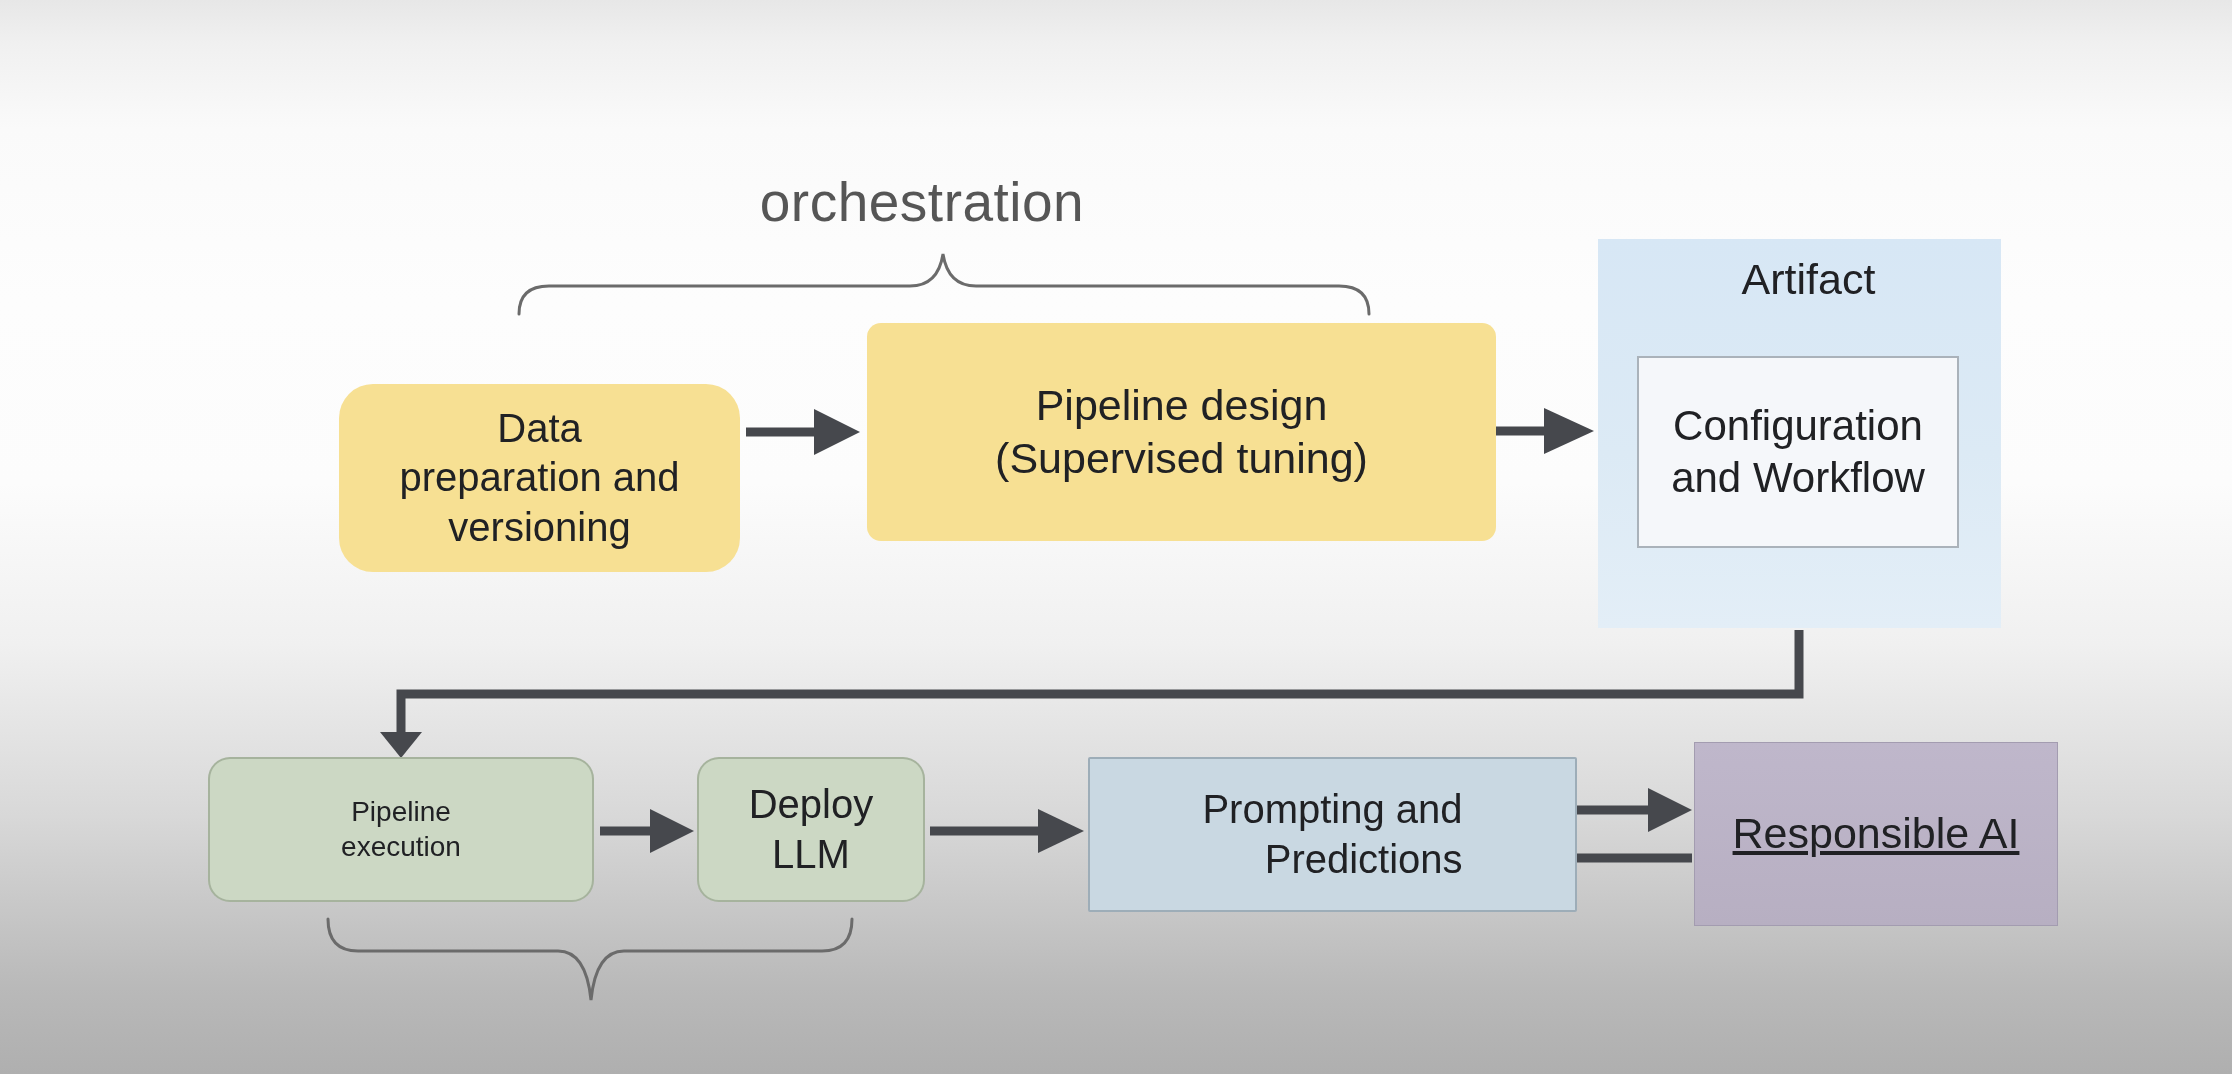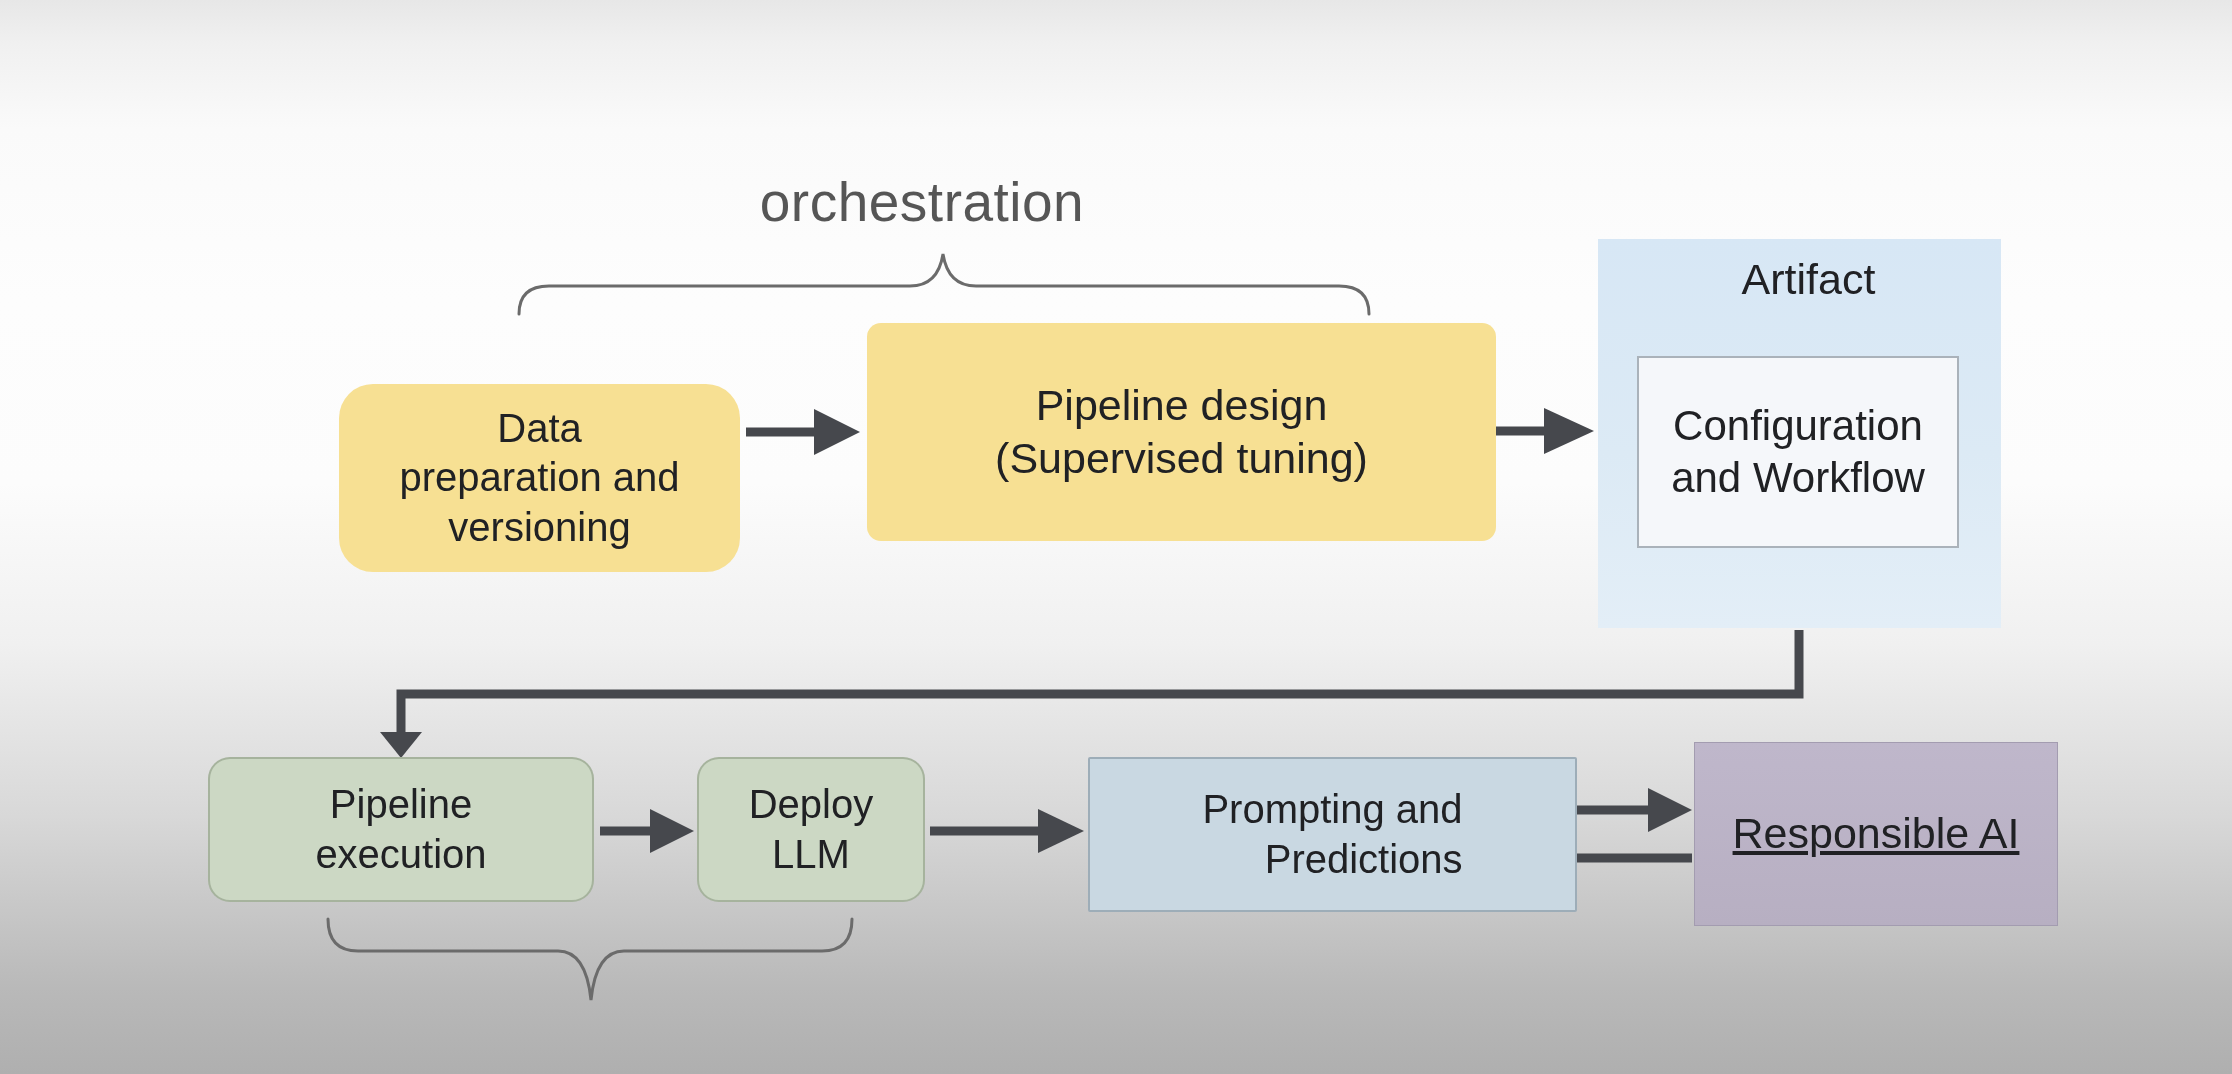--- a/index.html
+++ b/index.html
@@ -83,21 +83,21 @@
     left: 39px; top: 117px; width: 322px; height: 192px;
     background: var(--inner-white);
     border: 2px solid #aab2ba;
     font-size: 42px;
   }
   #node-pipeline-execution {
     left: 208px; top: 757px; width: 386px; height: 145px;
     background: var(--green);
     border: 2px solid rgba(120,135,110,0.45);
     border-radius: 22px;
-    font-size: 40px;
+    font-size: 28px;
   }
   #node-deploy-llm {
     left: 697px; top: 757px; width: 228px; height: 145px;
     background: var(--green);
     border: 2px solid rgba(120,135,110,0.45);
     border-radius: 22px;
     font-size: 40px;
   }
   #node-prompting {
     left: 1088px; top: 757px; width: 489px; height: 155px;

